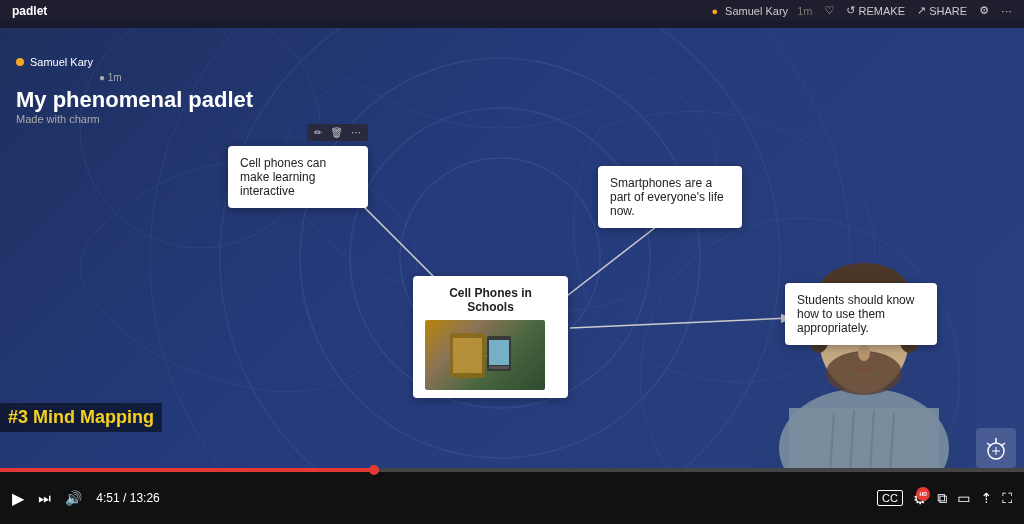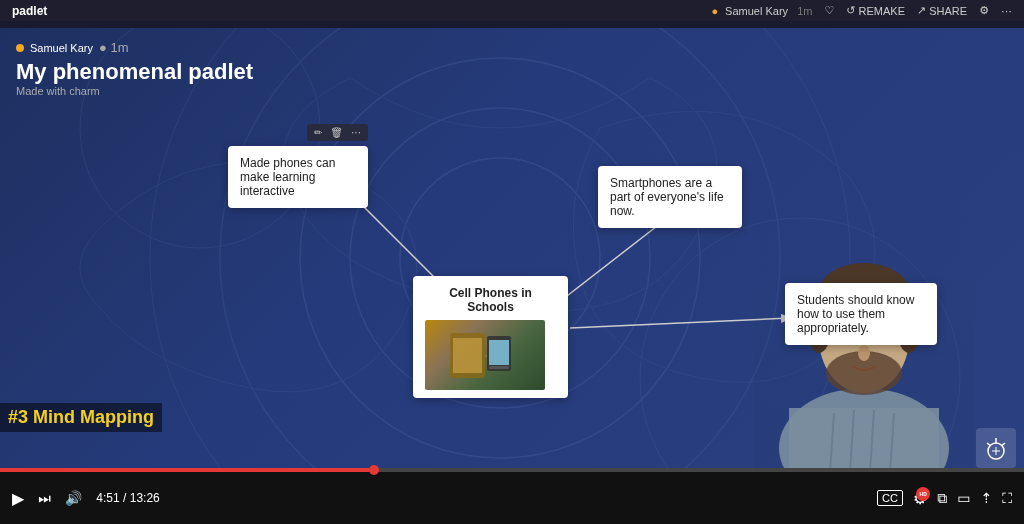--- a/index.html
+++ b/index.html
@@ -29,21 +29,21 @@
       opacity: 0.25;
     }
 
     
     #video-header {
       position: absolute; top: 12px; left: 16px; z-index: 10;
     }
     .author-line { display: flex; align-items: center; gap: 6px; margin-bottom: 4px; }
     .author-dot { width: 8px; height: 8px; background: #f5a623; border-radius: 50%; }
     .author-name { color: #fff; font-size: 11px; }
-    .author-time { color: #aaa; font-size: 13px; }
+    .author-time { color: #aaa; font-size: 10px; margin-top: 32px; }
     .padlet-title { color: #fff; font-size: 22px; font-weight: bold; }
     .padlet-subtitle { color: #aaa; font-size: 11px; }
 
     
     .card {
       position: absolute; background: #fff; border-radius: 4px;
       padding: 10px 12px; font-size: 12px; color: #222; z-index: 20;
       box-shadow: 0 2px 8px rgba(0,0,0,0.3);
     }
     .card-toolbar {
@@ -195,21 +195,21 @@
       </marker>
     </defs>
   </svg>
 
   <div class="card" style="top:118px;left:228px;width:140px;">
     <div class="card-toolbar">
       <button class="card-tool-btn">✏</button>
       <button class="card-tool-btn">🗑</button>
       <button class="card-tool-btn">···</button>
     </div>
-    <span>Made phones can make learning interactive</span>
+    <span>Cell phones can make learning interactive</span>
   </div>
 
   <div class="card" style="top:138px;left:598px;width:144px;">
     <span>Smartphones are a part of everyone's life now.</span>
   </div>
 
   <div class="card" style="top:248px;left:413px;width:155px;padding-bottom:8px;">
     <div style="font-weight:700;font-size:12px;margin-bottom:0;text-align:center;">Cell Phones in Schools</div>
     <div class="card-image">
       <div class="card-image-inner">

